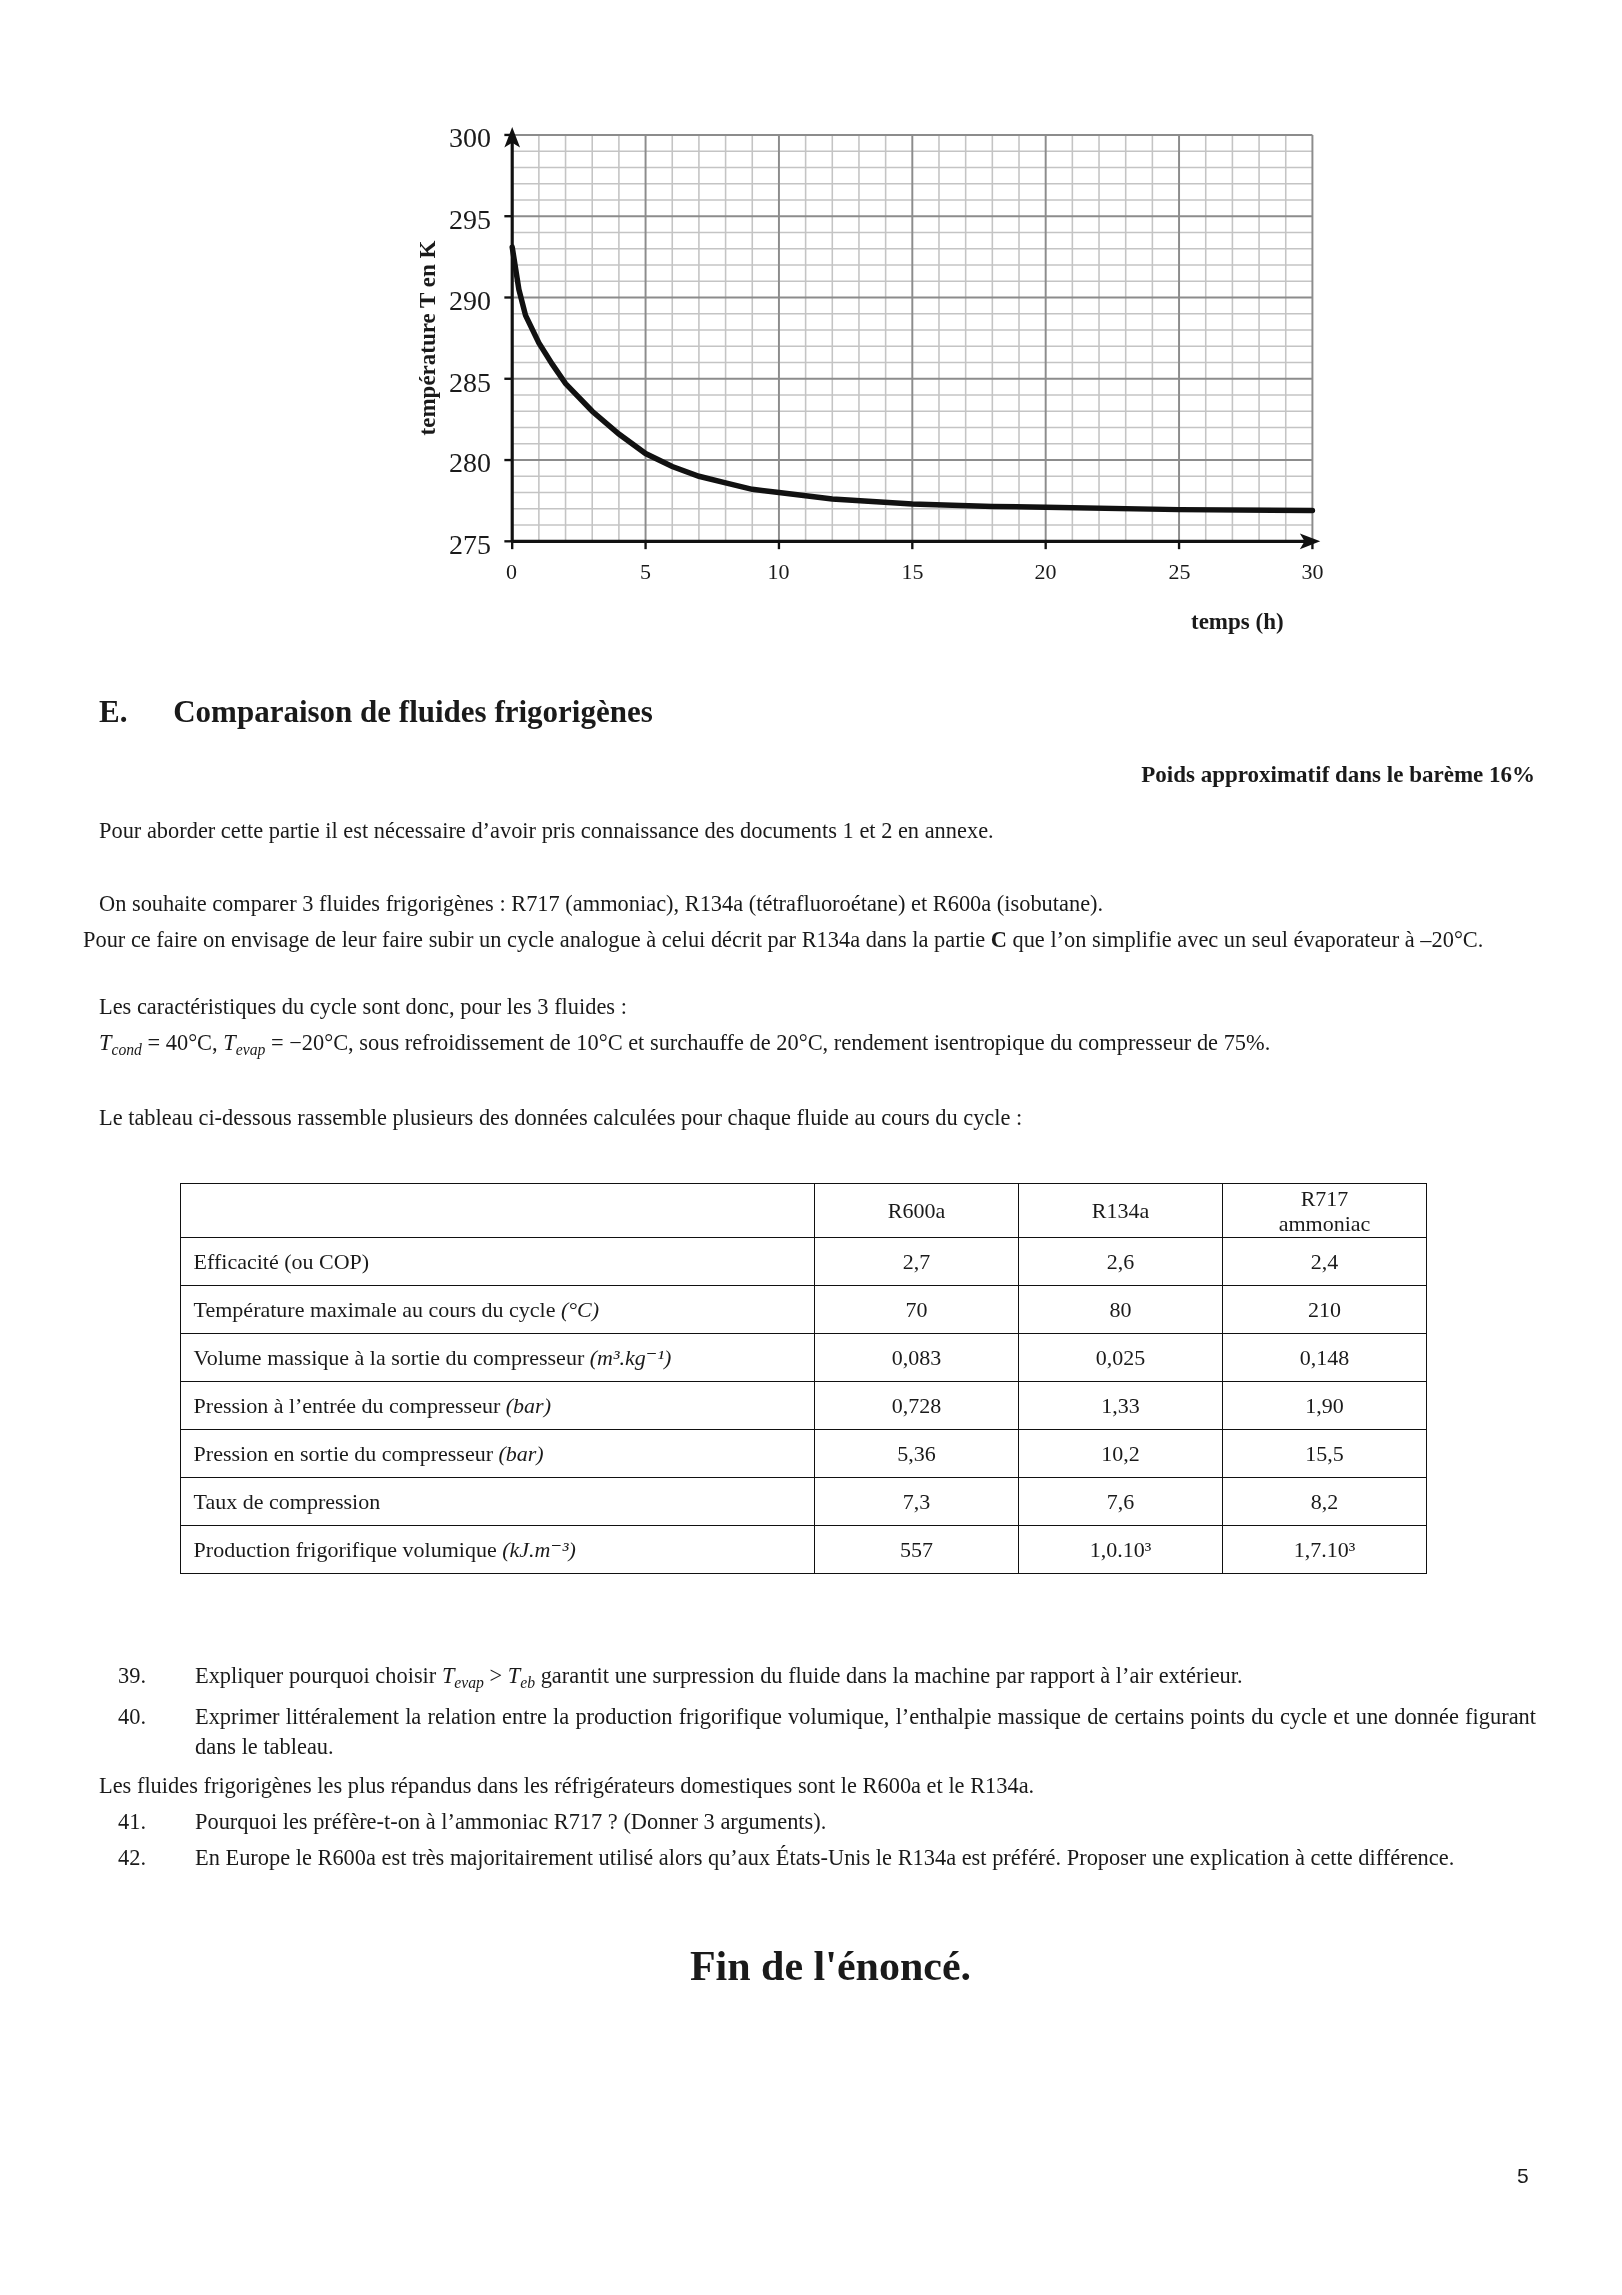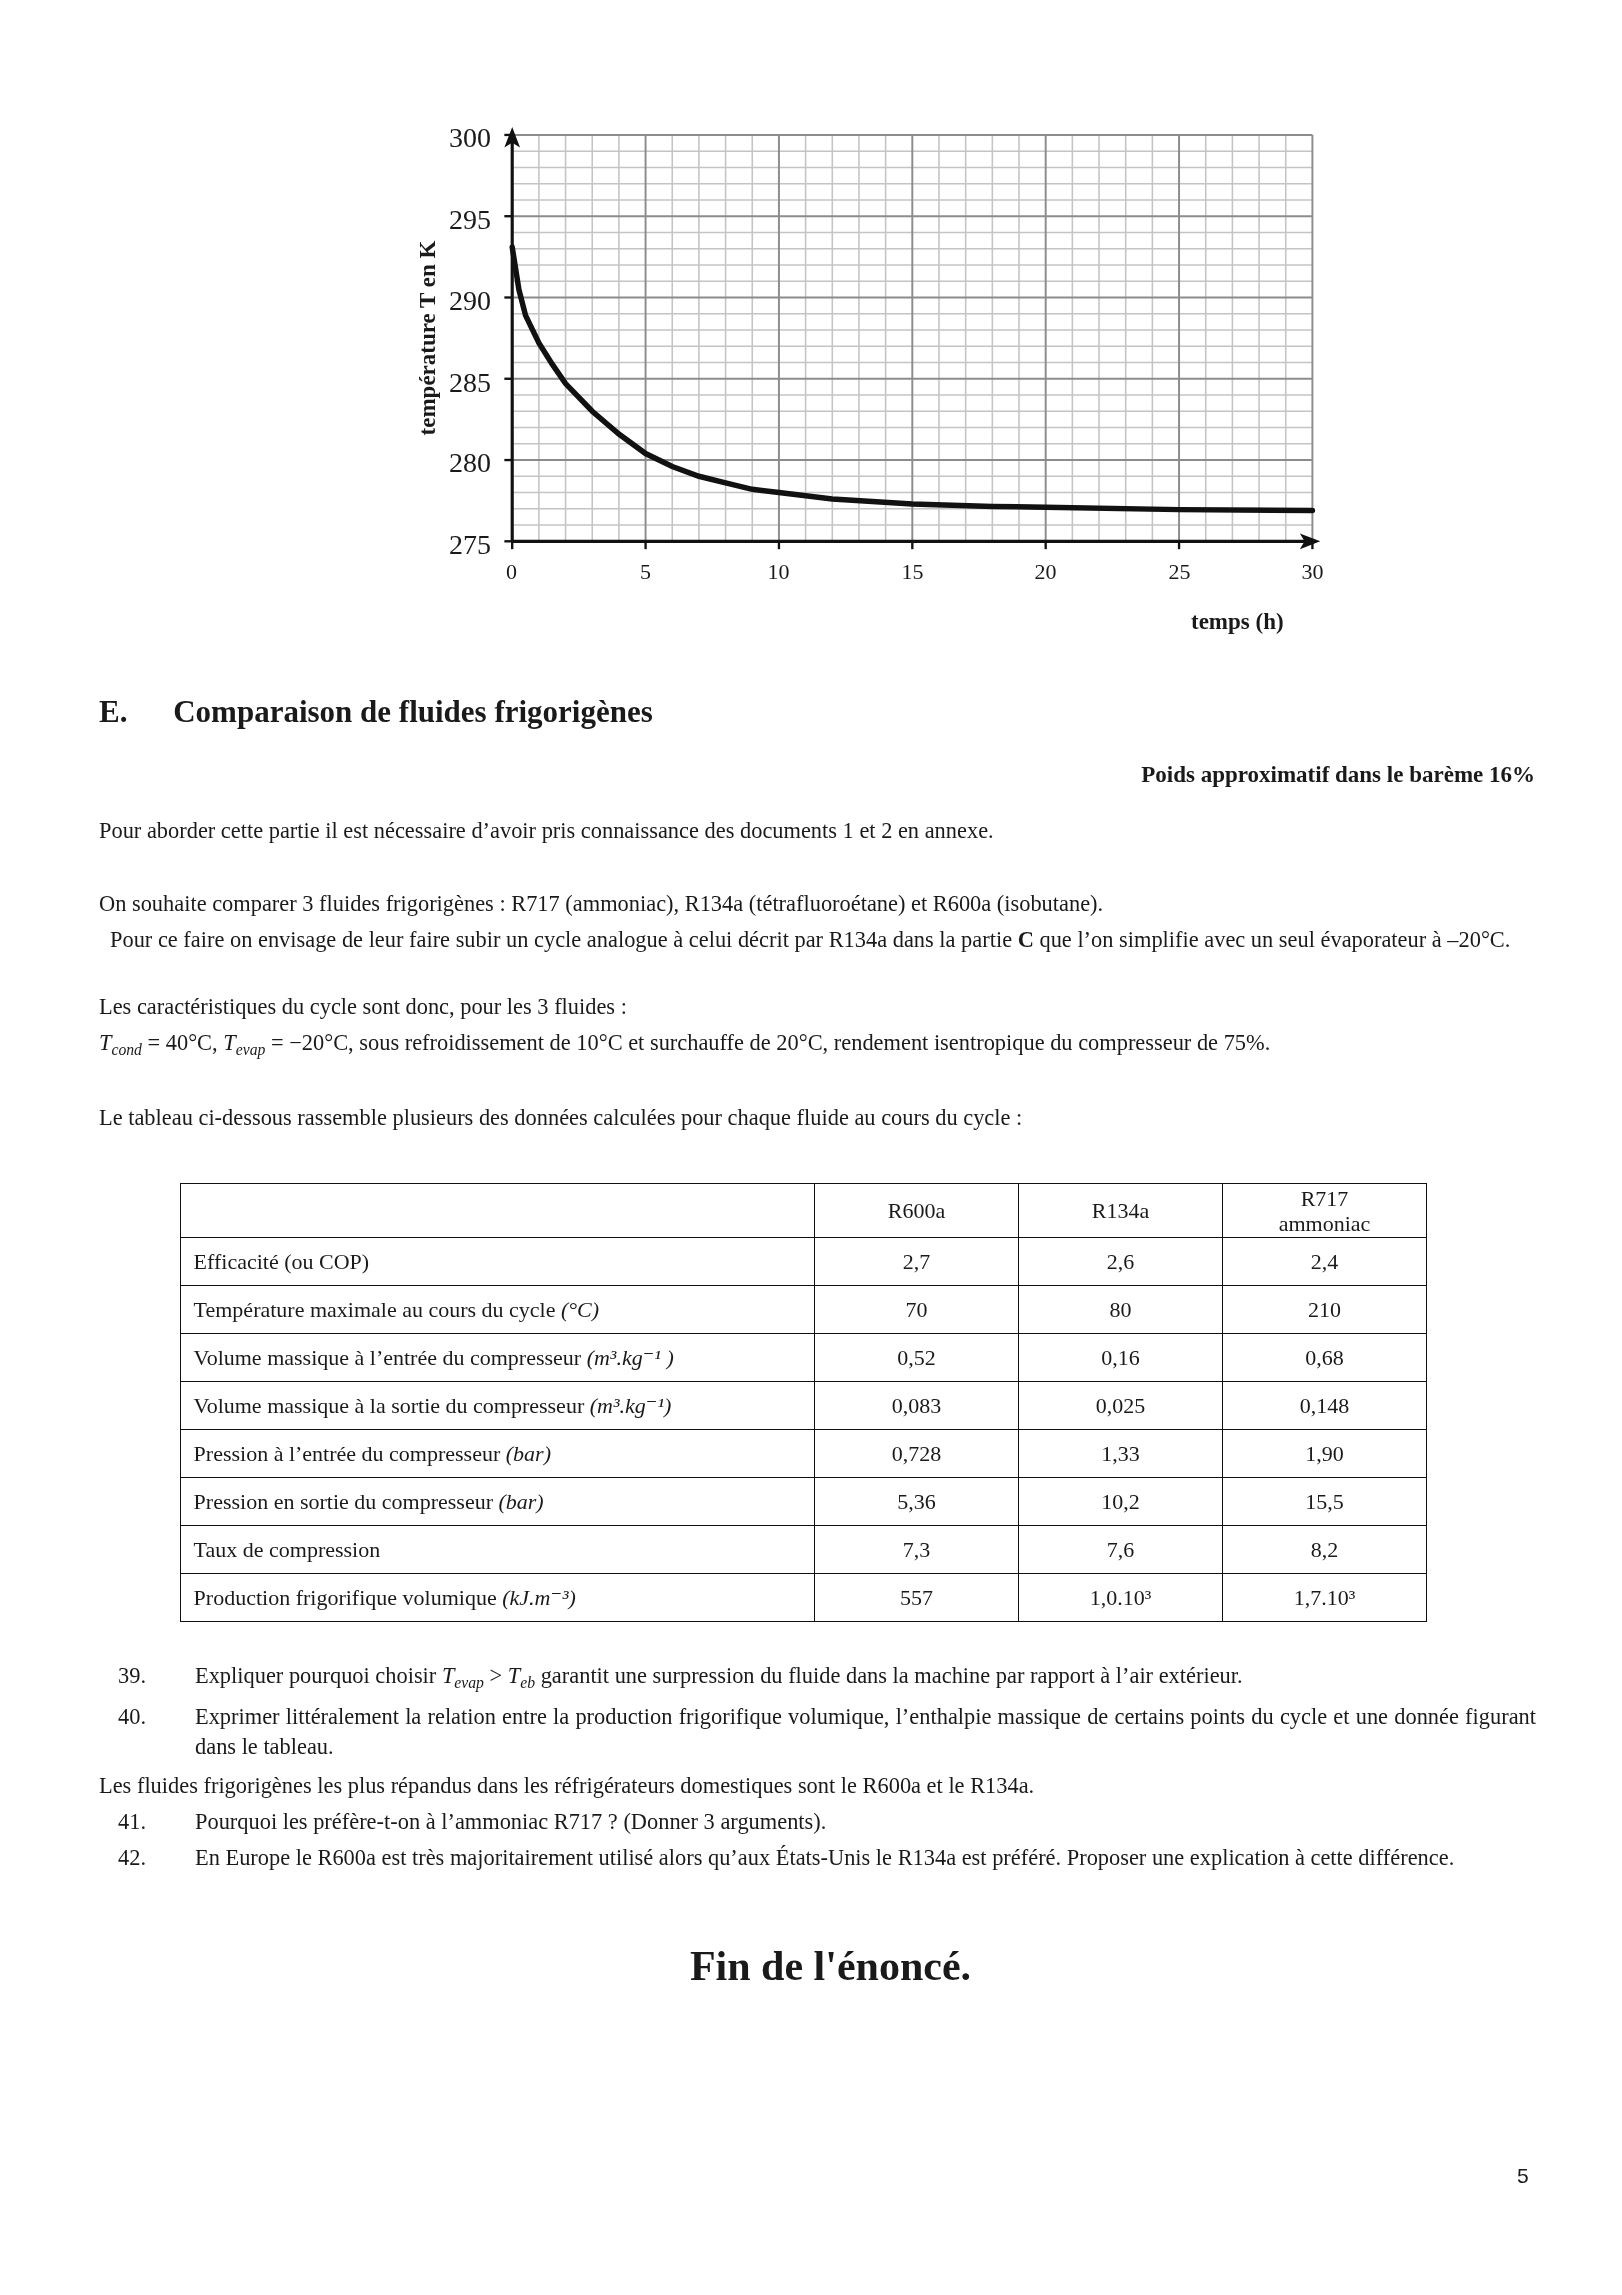--- a/index.html
+++ b/index.html
@@ -146,21 +146,21 @@
   <span>E.</span>
   <span style="margin-left:38px">Comparaison de fluides frigorigènes</span>
 </div>
 
 <div class="abs weight" style="right:88px;top:762px">Poids approximatif dans le barème 16%</div>
 
 <div class="abs txt" style="left:99px;top:816px">Pour aborder cette partie il est nécessaire d’avoir pris connaissance des documents 1 et 2 en annexe.</div>
 
 <div class="abs txt" style="left:99px;top:889px">On souhaite comparer 3 fluides frigorigènes : R717 (ammoniac), R134a (tétrafluoroétane) et R600a (isobutane).</div>
 
-<div class="abs txt txt-j" style="left:110px;top:925px;width:1437px">
+<div class="abs txt txt-j" style="left:83px;top:925px;width:1437px">
   <span>Pour ce faire on envisage de leur faire subir un cycle analogue à celui décrit par R134a dans la partie </span><b>C</b><span> que l’on simplifie avec un seul évaporateur à –20°C.</span>
 </div>
 
 <div class="abs txt" style="left:99px;top:992px">Les caractéristiques du cycle sont donc, pour les 3 fluides :</div>
 
 <div class="abs txt" style="left:99px;top:1028px;white-space:nowrap">
   <span class="math">T</span><sub class="m">cond</sub><span> = 40°C, </span><span class="math">T</span><sub class="m">evap</sub><span> = −20°C</span><span>, sous refroidissement de 10°C et surchauffe de 20°C, rendement isentropique du compresseur de 75%.</span>
 </div>
 
 <div class="abs txt" style="left:99px;top:1103px">Le tableau ci-dessous rassemble plusieurs des données calculées pour chaque fluide au cours du cycle :</div>
@@ -187,26 +187,20 @@
       <td class="num">2,6</td>
       <td class="num">2,4</td>
     </tr>
     <tr>
       <td class="lbl"><span>Température maximale au cours du cycle </span><span class="math">(°C)</span></td>
       <td class="num">70</td>
       <td class="num">80</td>
       <td class="num">210</td>
     </tr>
     <tr>
-      <td class="lbl"><span>Volume massique à l’entrée du compresseur </span><span class="math">(m³.kg⁻¹ )</span></td>
-      <td class="num">0,52</td>
-      <td class="num">0,16</td>
-      <td class="num">0,68</td>
-    </tr>
-    <tr>
       <td class="lbl"><span>Volume massique à la sortie du compresseur </span><span class="math">(m³.kg⁻¹)</span></td>
       <td class="num">0,083</td>
       <td class="num">0,025</td>
       <td class="num">0,148</td>
     </tr>
     <tr>
       <td class="lbl"><span>Pression à l’entrée du compresseur </span><span class="math">(bar)</span></td>
       <td class="num">0,728</td>
       <td class="num">1,33</td>
       <td class="num">1,90</td>

